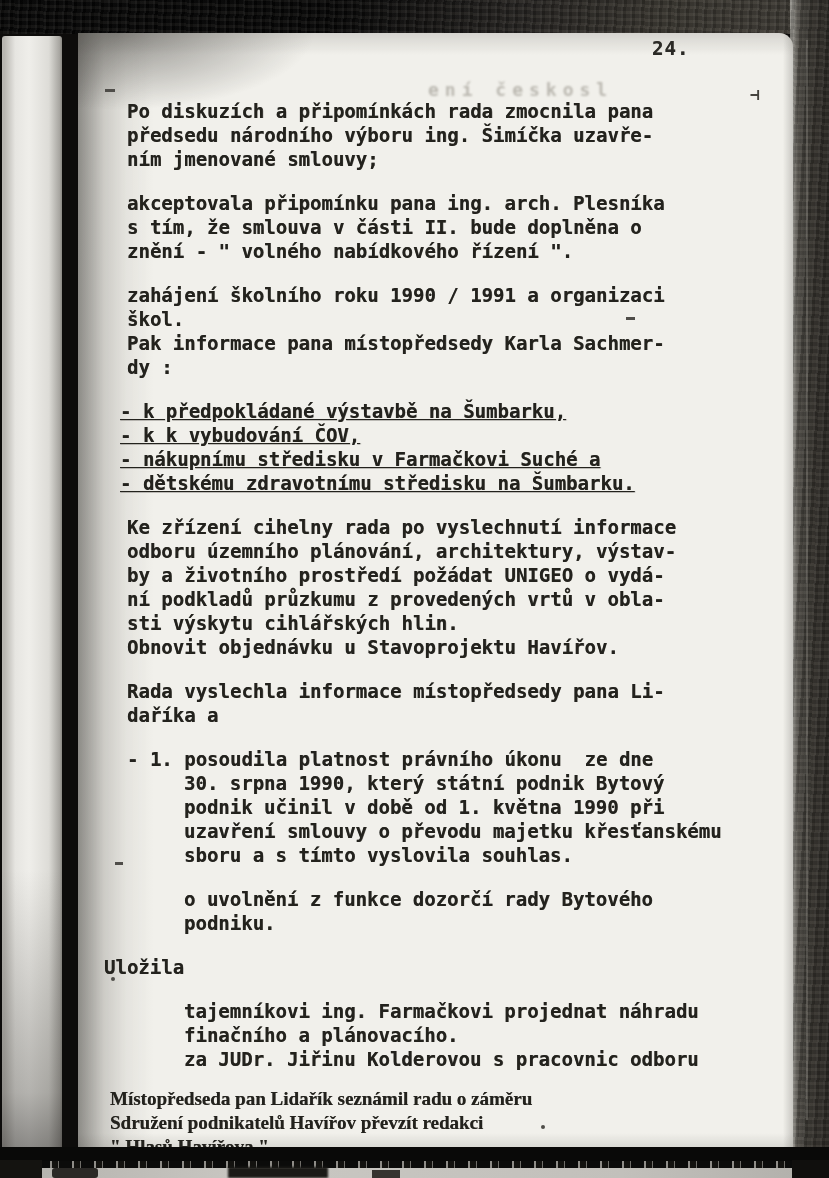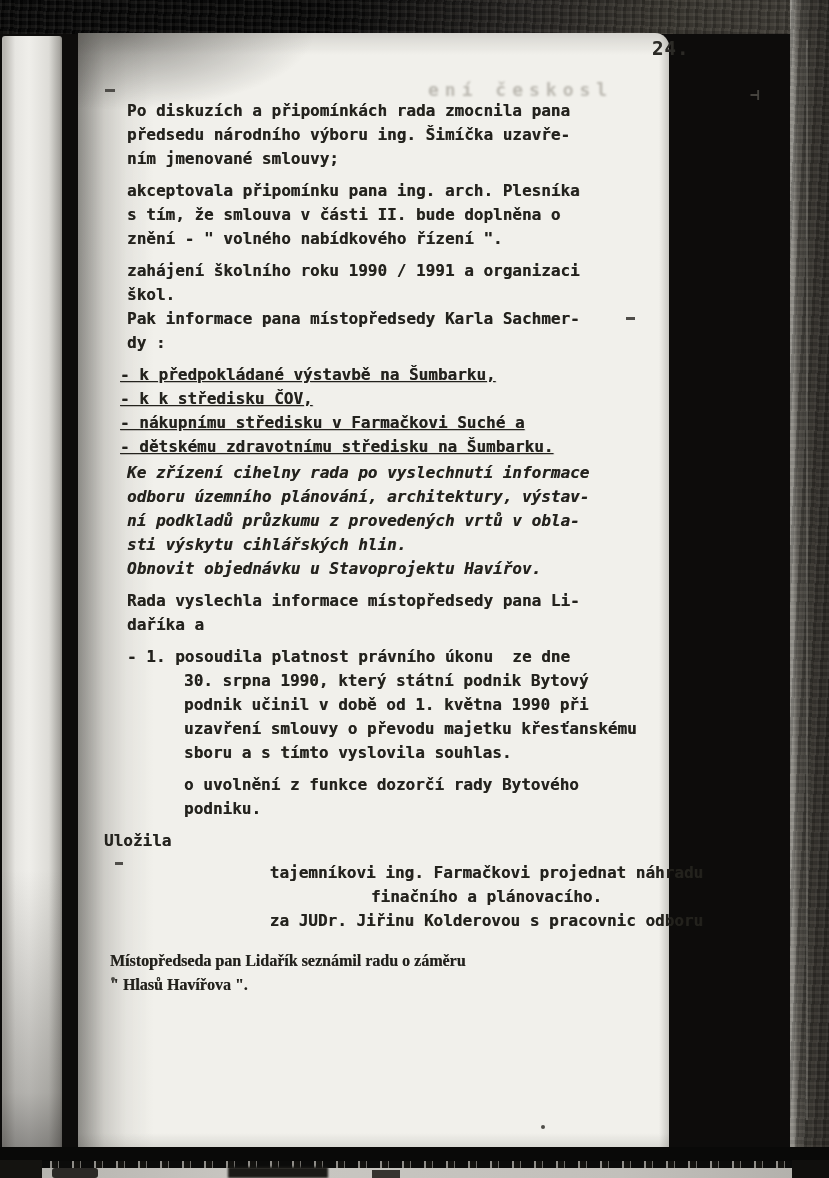--- a/index.html
+++ b/index.html
@@ -20,21 +20,21 @@
       repeating-linear-gradient(2deg, rgba(120,115,105,0.10) 0 3px, rgba(0,0,0,0.10) 3px 7px);
   }
   .prev-page-edge {
     position:absolute; left:2px; top:36px; width:60px; height:1112px;
     background:
       linear-gradient(to bottom, rgba(0,0,0,0) 0 75%, rgba(70,68,64,0.35) 95%, rgba(40,38,36,0.5)),
       linear-gradient(to right,#b8b6b1 0 4%, #e6e5e1 22%, #efeeea 45%, #dddcd7 78%, #a7a5a0 96%, #8a8883);
     border-radius:3px 3px 0 0;
   }
   .page {
-    position:absolute; left:78px; top:33px; width:591px; height:1114px;
+    position:absolute; left:78px; top:33px; width:715px; height:1114px;
     background:#f1f0eb;
     border-top-right-radius:14px;
   }
   .page-shading {
     position:absolute; inset:0; border-top-right-radius:14px;
     background:
       radial-gradient(ellipse 280px 110px at 40px 0px, rgba(52,50,46,0.50), rgba(52,50,46,0) 70%),
       linear-gradient(to right, rgba(58,56,52,0.55) 0, rgba(110,108,102,0.28) 26px, rgba(140,138,130,0.12) 48px, rgba(0,0,0,0) 75px),
       linear-gradient(to left, rgba(95,93,88,0.28) 0, rgba(0,0,0,0) 10px),
       linear-gradient(to bottom, rgba(90,88,82,0.18) 0, rgba(0,0,0,0) 22px),
@@ -57,32 +57,32 @@
     background:repeating-linear-gradient(90deg,#0b0b0a 0 6px,#8f8d88 6px 8px,#13120f 8px 14px,#706e69 14px 15px,#0b0b0a 15px 22px);
   }
   .bottom-strip {
     position:absolute; left:0; top:1168px; width:829px; height:10px;
     background:linear-gradient(to right,#b5b3ae 0 4%,#c9c7c2 30%,#c2c0bb 75%,#b0aea9);
   }
   .smudge { position:absolute; background:#1b1a17; }
   
   .text-col {
     position:absolute; left:49px; top:66px; width:662px;
-    color:#23221d; font-size:16px; font-weight:bold; line-height:24px;
+    color:#23221d; font-size:19px; font-weight:bold; line-height:24px;
     text-shadow:0.3px 0.4px 0.5px rgba(35,32,28,0.65);
   }
   .ln { white-space:pre; }
-  .b + .b { margin-top:8px; }
-  .b.tight { margin-top:2px;font-style:italic; }
+  .b + .b { margin-top:20px; }
+  .b.tight { margin-top:20px; }
   .b.wide { margin-top:16px;font-family:Liberation Serif, serif; }
   .b.list { margin-left:-7px;text-decoration:underline; }
   .b.hang .ln { margin-left:57px; }
   .b.hang .ln.first { margin-left:0; }
   .b.outdent1 { margin-left:-23px; }
-  .b.indent { margin-left:57px;text-align:center; }
+  .b.indent { margin-left:57px; }
   .b.outdent2 { margin-left:-17px; }
   .page-number {
     position:absolute; left:574px; top:4px;
     color:#2b2a26; font-size:19px; font-weight:bold; letter-spacing:1px;
     text-shadow:0.3px 0.4px 0.5px rgba(35,32,28,0.6);
   }
   .ghost-line {
     position:absolute; left:350px; top:46px; width:330px;
     color:#8e8a80; opacity:0.55; filter:blur(1px);
     font-size:18px; font-weight:bold; letter-spacing:6px; white-space:pre;
@@ -127,28 +127,29 @@
 
     <div class="b">
       <div class="ln">zahájení školního roku 1990 / 1991 a organizaci</div>
       <div class="ln">škol.</div>
       <div class="ln">Pak informace pana místopředsedy Karla Sachmer-</div>
       <div class="ln">dy :</div>
     </div>
 
     <div class="b list">
       <div class="ln">- k předpokládané výstavbě na Šumbarku,</div>
-      <div class="ln">- k k středisku ČOV,</div>
+      <div class="ln">- k k vybudování ČOV,</div>
       <div class="ln">- nákupnímu středisku v Farmačkovi Suché a</div>
       <div class="ln">- dětskému zdravotnímu středisku na Šumbarku.</div>
     </div>
 
     <div class="b tight">
       <div class="ln">Ke zřízení cihelny rada po vyslechnutí informace</div>
       <div class="ln">odboru územního plánování, architektury, výstav-</div>
+      <div class="ln">by a životního prostředí požádat UNIGEO o vydá-</div>
       <div class="ln">ní podkladů průzkumu z provedených vrtů v obla-</div>
       <div class="ln">sti výskytu cihlářských hlin.</div>
       <div class="ln">Obnovit objednávku u Stavoprojektu Havířov.</div>
     </div>
 
     <div class="b">
       <div class="ln">Rada vyslechla informace místopředsedy pana Li-</div>
       <div class="ln">daříka a</div>
     </div>
 
@@ -170,20 +171,21 @@
     </div>
 
     <div class="b indent">
       <div class="ln">tajemníkovi ing. Farmačkovi projednat náhradu</div>
       <div class="ln">finačního a plánovacího.</div>
       <div class="ln">za JUDr. Jiřinu Kolderovou s pracovnic odboru</div>
     </div>
 
     <div class="b wide outdent2">
       <div class="ln">Místopředseda pan Lidařík seznámil radu o záměru</div>
+      <div class="ln">Sdružení podnikatelů Havířov převzít redakci</div>
       <div class="ln">" Hlasů Havířova ".</div>
     </div>
 
   </div>
 
   <div class="ink-mark" style="left:27px; top:56px; width:10px; height:3px;"></div>
   <div class="ink-mark" style="left:548px; top:284px; width:9px; height:3px;"></div>
   <div class="ink-mark" style="left:37px; top:829px; width:8px; height:3px;"></div>
   <div class="ink-mark" style="left:33px; top:944px; width:4px; height:4px; border-radius:50%;"></div>
   <div class="ink-mark" style="left:463px; top:1092px; width:4px; height:4px; border-radius:50%;"></div>

